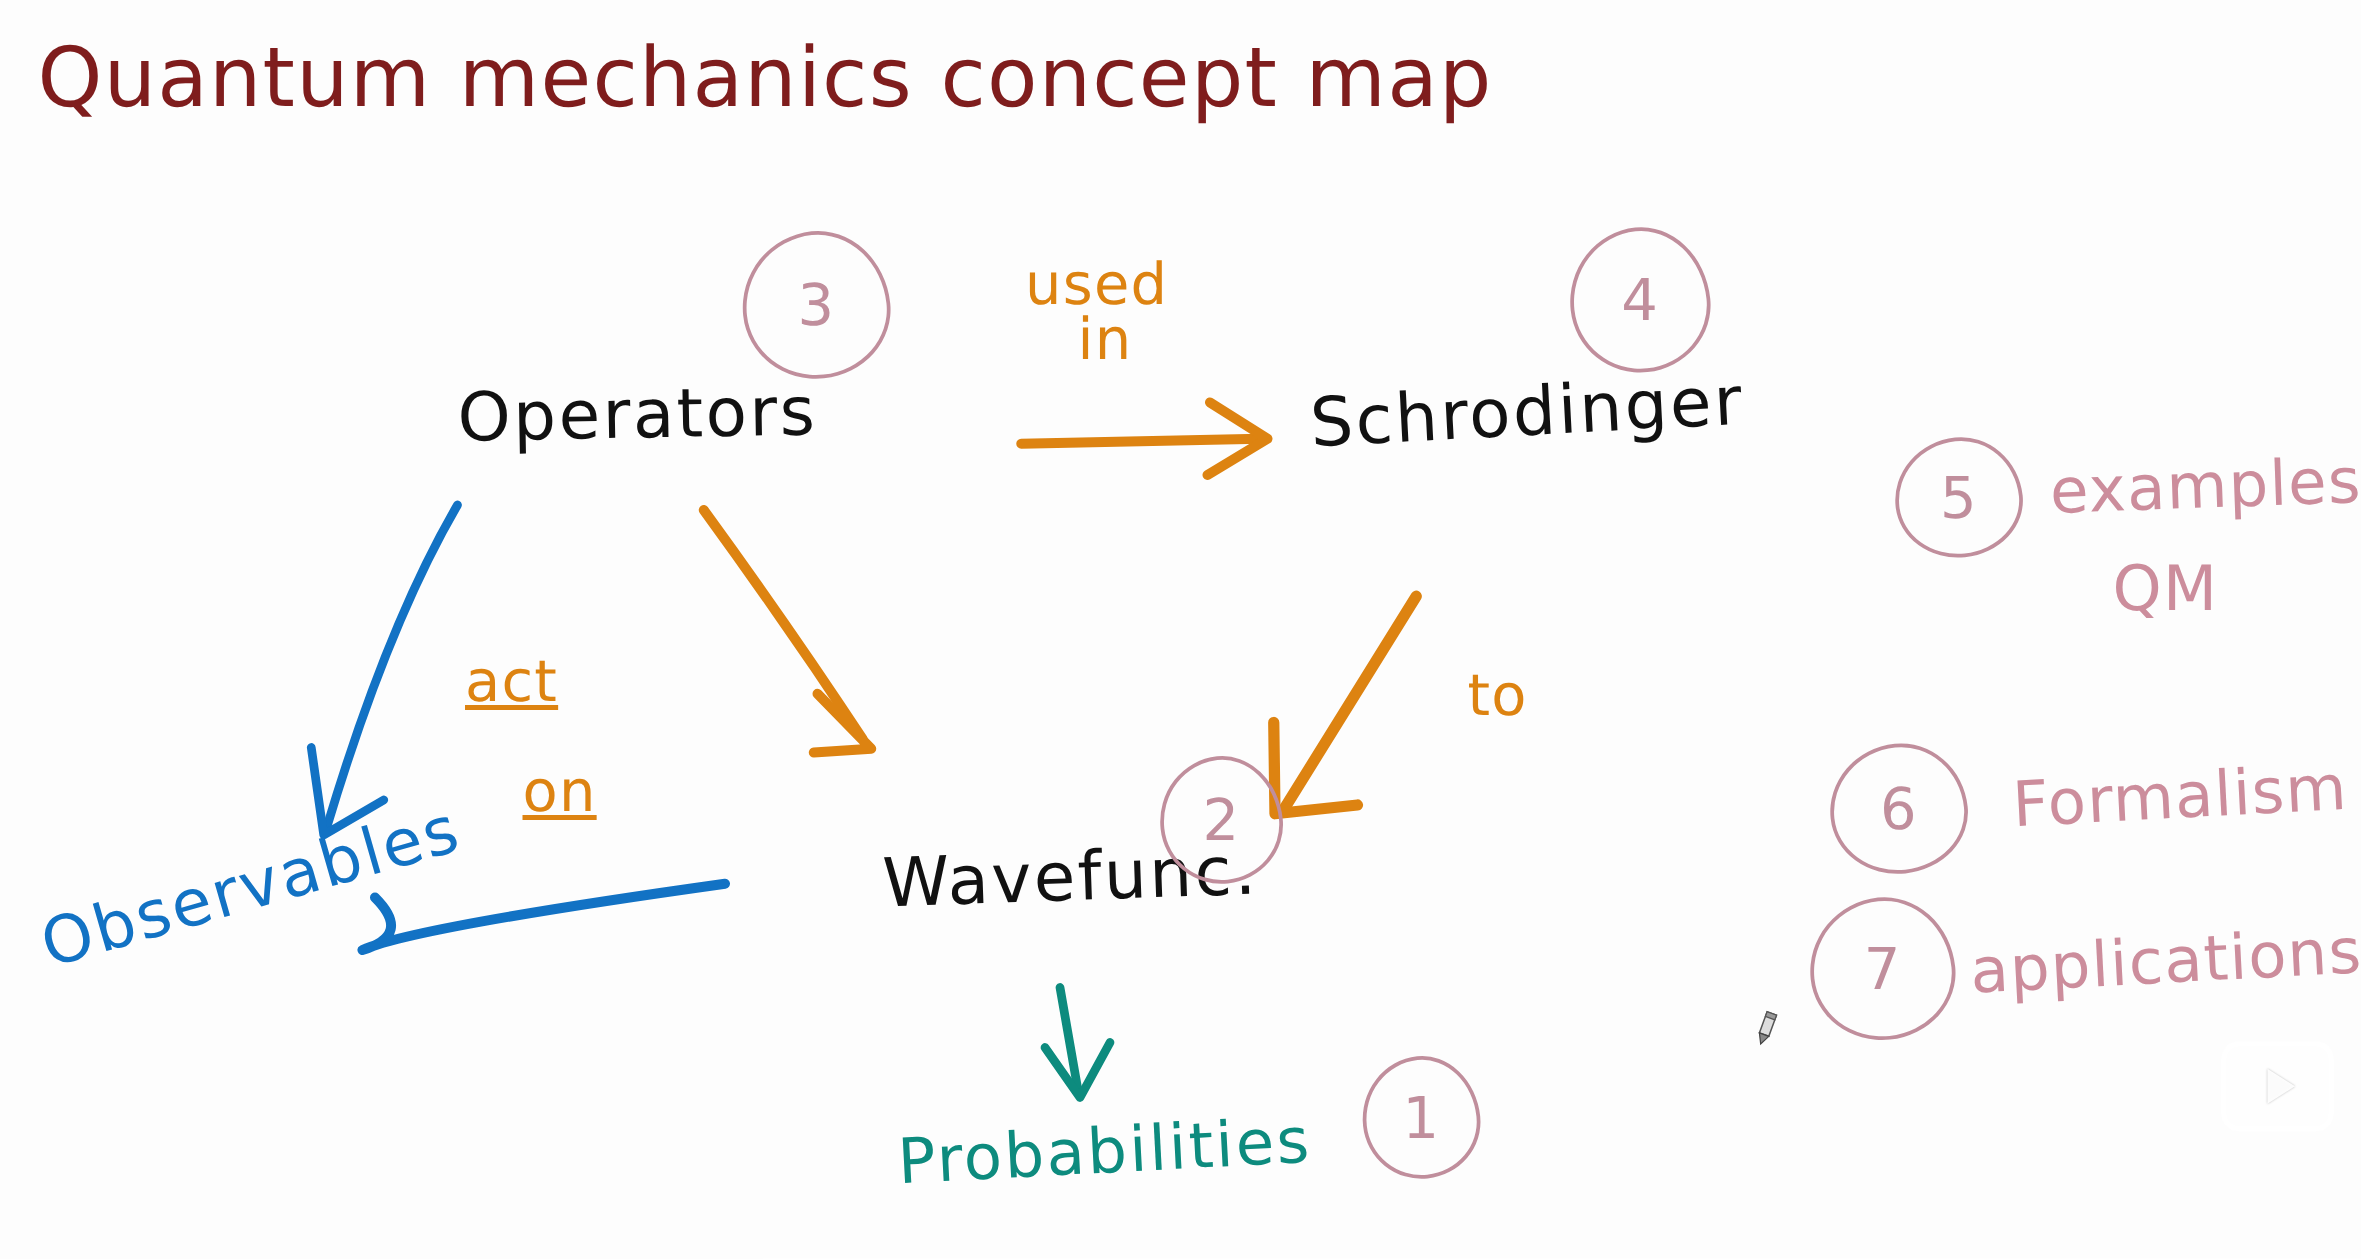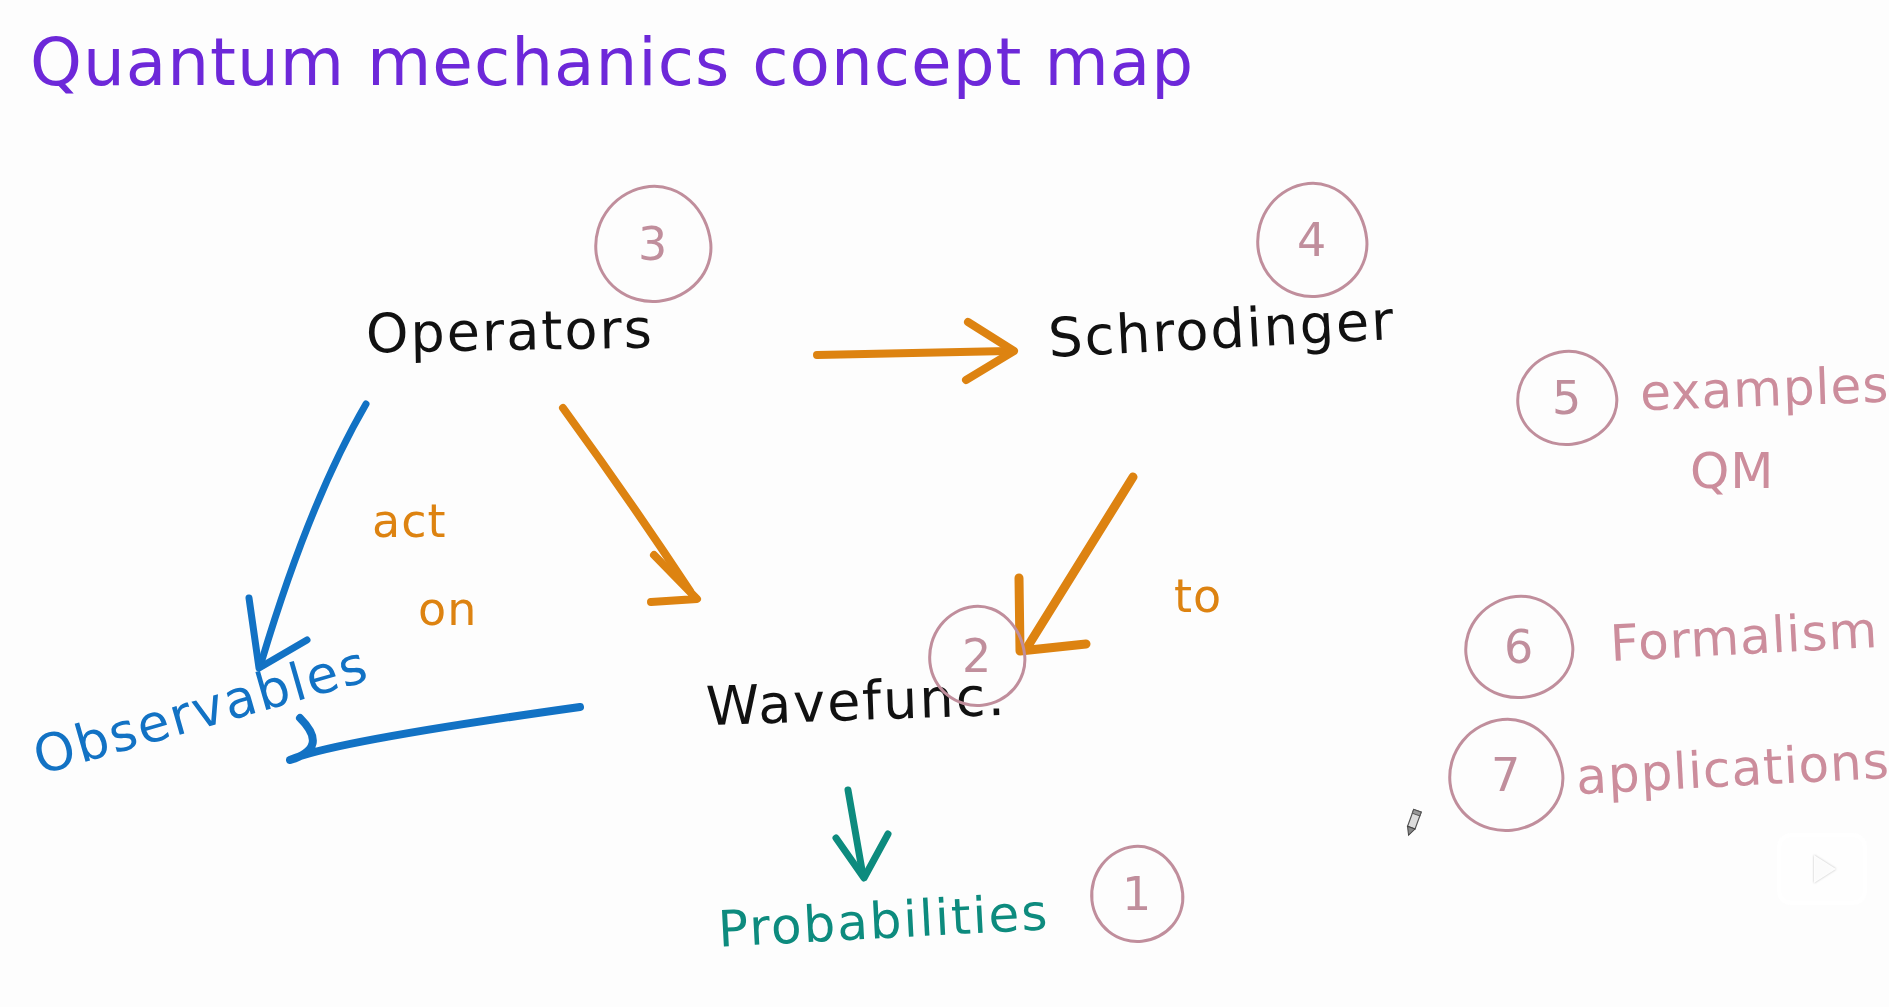--- a/index.html
+++ b/index.html
@@ -17,21 +17,21 @@
   }
   
   #title {
     position: absolute;
     left: 30px;
     top: 24px;
     font-family: "DejaVu Sans", sans-serif;
     font-size: 66px;
     font-weight: 400;
     letter-spacing: 1px;
-    color: #6d28d9;
+    color: #7f1d1d;
     white-space: nowrap;
   }
   
   .hand {
     position: absolute;
     white-space: nowrap;
     font-family: "DejaVu Sans", sans-serif;
     font-weight: 400;
   }
   .node-black {
@@ -152,28 +152,32 @@
   <div class="hand node-black" style="left:366px; top:300px; transform:rotate(-1deg);">Operators</div>
 
   <div class="hand node-black" style="left:1048px; top:298px; transform:rotate(-3deg);">Schrodinger</div>
 
   <div class="hand node-blue" style="left:28px; top:680px; transform:rotate(-16deg);">Observables</div>
 
   <div class="hand node-black" style="left:706px; top:670px; transform:rotate(-2deg);">Wavefunc.</div>
 
   <div class="hand node-teal" style="left:718px; top:892px; transform:rotate(-3deg);">Probabilities</div>
 
-
-  <div class="hand label-orange" style="left:372px; top:500px;">
+  <div class="hand label-orange" style="left:820px; top:206px;">
+    <div>used</div>
+    <div style="margin-left:42px;">in</div>
+  </div>
+
+  <div class="hand label-orange" style="left:372px; top:524px;text-decoration:underline;">
     <div>act</div>
     <div style="margin-left:46px;margin-top:44px;">on</div>
   </div>
 
   <div class="hand label-orange" style="left:1118px; top:535px;">
-    <div style="margin-left:56px;margin-top:40px;">to</div>
+    <div style="margin-left:56px;">to</div>
   </div>
 
   <div class="circ" style="left:594px; top:185px; width:112px; height:112px;">
     <span>3</span>
   </div>
   <div class="circ" style="left:1256px; top:182px; width:106px; height:110px;">
     <span>4</span>
   </div>
   <div class="circ" style="left:928px; top:605px; width:92px; height:96px;">
     <span>2</span>

